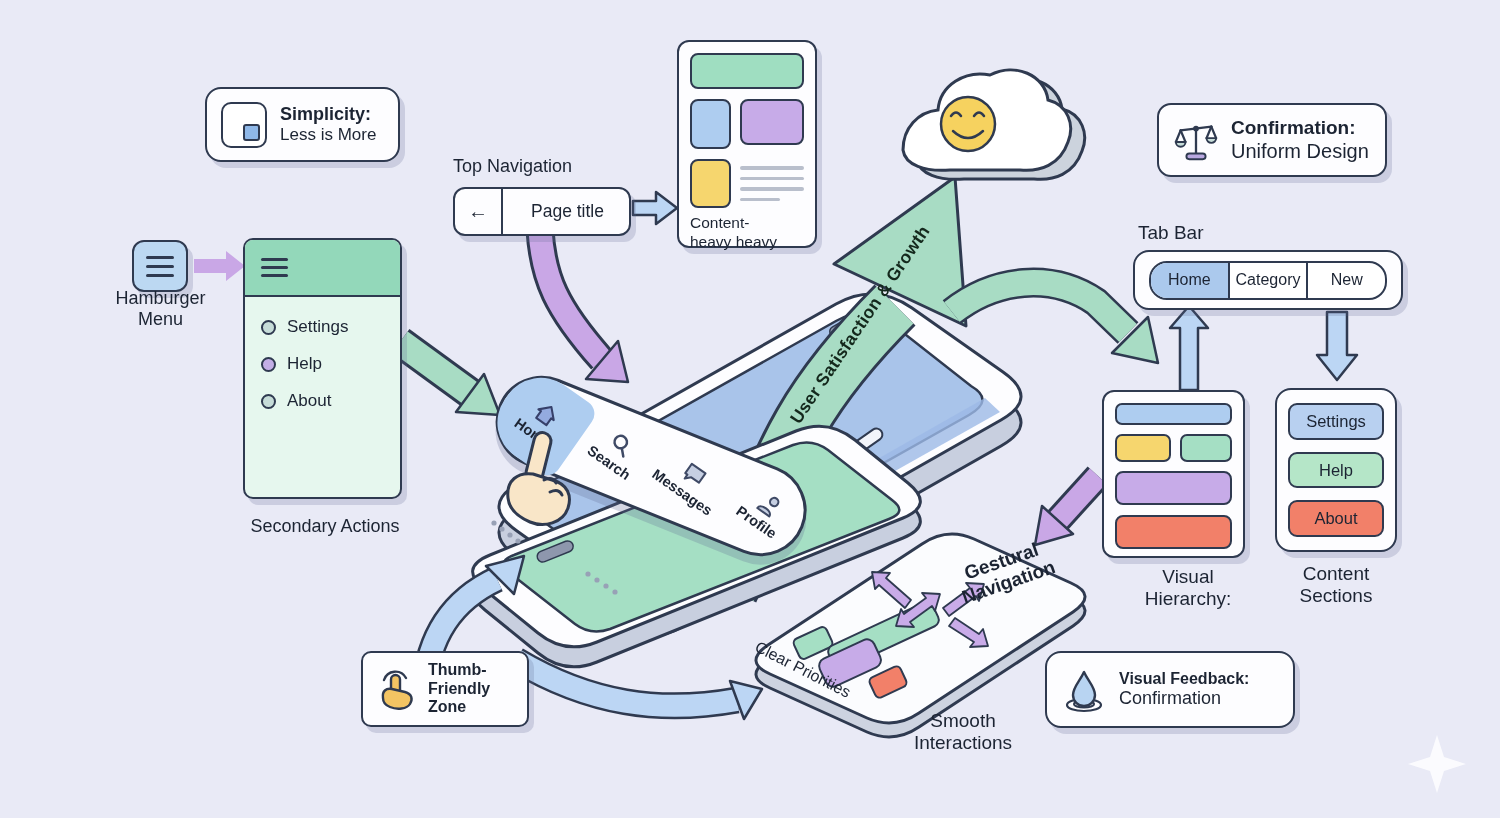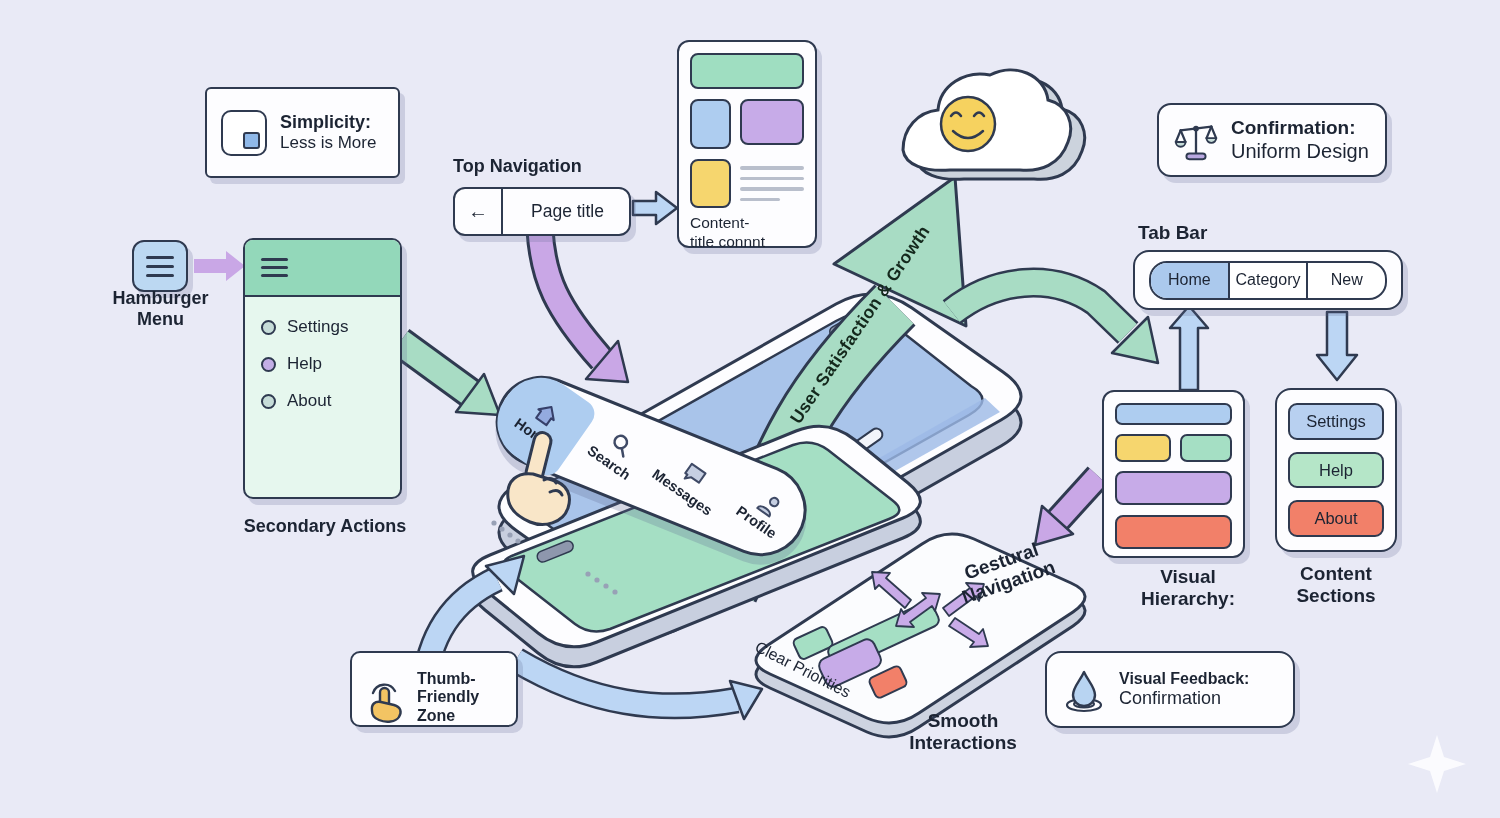--- a/index.html
+++ b/index.html
@@ -5,23 +5,23 @@
   :root{
     --ink:#2f3a50;
     --text:#1c2433;
   }
   html,body{margin:0;padding:0;}
   body{font-family:"Liberation Sans",sans-serif;color:var(--text);}
   .canvas{position:relative;width:1500px;height:818px;background:#e9eaf6;overflow:hidden;}
   .scene{position:absolute;inset:0;z-index:1;}
   .hand-layer{position:absolute;left:478px;top:420px;z-index:3;}
   .card{position:absolute;background:#fdfdff;border:2.5px solid var(--ink);box-shadow:5px 6px 0 rgba(95,105,145,.22);z-index:2;}
-  .caption{position:absolute;font-weight:700;color:var(--text);text-align:center;line-height:1.18;z-index:2;}
-  
-  .simplicity{left:205px;top:87px;width:195px;height:91px;border-radius:6px;display:flex;align-items:center;gap:13px;padding:0 14px;box-sizing:border-box;}
+  .caption{position:absolute;font-weight:400;color:var(--text);text-align:center;line-height:1.18;z-index:2;}
+  
+  .simplicity{left:205px;top:87px;width:195px;height:75px;border-radius:16px;display:flex;align-items:center;gap:13px;padding:0 14px;box-sizing:border-box;}
   .simp-icon{width:42px;height:42px;border:2.5px solid var(--ink);border-radius:10px;position:relative;flex:0 0 42px;background:#fff;}
   .simp-icon .inner{position:absolute;right:5px;bottom:5px;width:13px;height:13px;border:2px solid var(--ink);border-radius:3px;background:#8fb8e8;}
   .card-title{font-weight:700;font-size:18px;line-height:1.2;}
   .card-sub{font-size:17px;line-height:1.2;}
   
   .hamburger-btn{left:132px;top:240px;width:56px;height:52px;border-radius:12px;background:#bcd8f2;display:flex;flex-direction:column;justify-content:center;gap:6px;padding:0 12px;box-sizing:border-box;}
   .hamburger-btn i{display:block;height:3px;background:var(--ink);border-radius:2px;}
   
   .secmenu{left:243px;top:238px;width:155px;height:257px;border-radius:10px;padding:0;background:#e6f7ee;overflow:hidden;}
   .secmenu-head{height:55px;background:#93d8ba;border-bottom:2.5px solid var(--ink);display:flex;flex-direction:column;justify-content:center;gap:5px;padding:0 0 0 16px;}
@@ -60,21 +60,21 @@
   .vh-row{display:flex;gap:9px;margin-bottom:9px;}
   .vh-yellow{width:52px;height:24px;border:2px solid var(--ink);border-radius:7px;background:#f6d66e;}
   .vh-teal{flex:1;height:24px;border:2px solid var(--ink);border-radius:7px;background:#a5dfc4;}
   .vh-purple{height:30px;border:2px solid var(--ink);border-radius:8px;background:#c7abe8;margin-bottom:10px;}
   .vh-red{height:30px;border:2px solid var(--ink);border-radius:8px;background:#f28069;}
   
   .cscard{left:1275px;top:388px;width:122px;height:164px;border-radius:16px;padding:13px 11px;box-sizing:border-box;display:flex;flex-direction:column;gap:12px;}
   .csbtn{height:36px;border:2px solid var(--ink);border-radius:9px;display:flex;align-items:center;justify-content:center;font-size:16.5px;cursor:default;}
   .cs-blue{background:#b8d0f0;} .cs-green{background:#b5e6c8;} .cs-red{background:#f28069;}
   
-  .thumb{left:350px;top:651px;width:168px;height:76px;border-radius:10px;display:flex;align-items:flex-end;gap:9px;padding:0 10px;box-sizing:border-box;}
+  .thumb{left:361px;top:651px;width:168px;height:76px;border-radius:10px;display:flex;align-items:center;gap:9px;padding:0 10px;box-sizing:border-box;}
   .thumb-text{font-weight:700;font-size:16px;line-height:1.15;}
   
   .navbar{position:absolute;left:498px;top:370px;width:322px;height:86px;background:#fdfdff;border:3px solid var(--ink);border-radius:46px;transform:rotate(22deg);transform-origin:30px 43px;display:flex;z-index:2;box-shadow:3px 8px 0 rgba(95,105,145,.25);}
   .nav-cell{flex:1;display:flex;flex-direction:column;align-items:center;justify-content:center;gap:1px;transform:rotate(13deg);}
   .nav-home{flex:0 0 84px;background:#aecdf0;border-radius:40px 14px 14px 40px;margin:0;}
   .nav-label{font-size:14.5px;font-weight:600;color:var(--text);}
   
   .growth-text{position:absolute;left:786px;top:416px;transform:rotate(-56deg);transform-origin:0 0;font-weight:700;font-size:17.5px;white-space:nowrap;letter-spacing:.3px;z-index:2;color:#14281c;}
   .gesture-title{position:absolute;left:935px;top:550px;width:140px;text-align:center;font-weight:700;font-size:19px;line-height:1.15;transform:rotate(-19deg);z-index:2;}
   .clear-label{position:absolute;left:760px;top:638px;transform:rotate(27deg);transform-origin:0 0;font-size:16px;font-weight:500;white-space:nowrap;z-index:2;}
@@ -250,21 +250,21 @@
       <div class="cc-yellow"></div>
       <div class="cc-lines">
           <i></i>
           <i></i>
           <i></i>
           <i></i>
         </div>
     </div>
     <div class="cc-cap">
       <div>Content-</div>
-      <div>title connnt</div>
+      <div>heavy heavy</div>
     </div>
   </div>
 
   <div class="card consistency">
     <svg width="46" height="46" viewBox="0 0 48 48">
       <g stroke="#2f3a50" stroke-width="2.4" stroke-linecap="round" fill="none">
         <line x1="8" y1="14" x2="40" y2="10"></line>
         <line x1="24" y1="12" x2="24" y2="38"></line>
         <line x1="8" y1="14" x2="3" y2="26"></line>
           <line x1="8" y1="14" x2="13" y2="26"></line>

